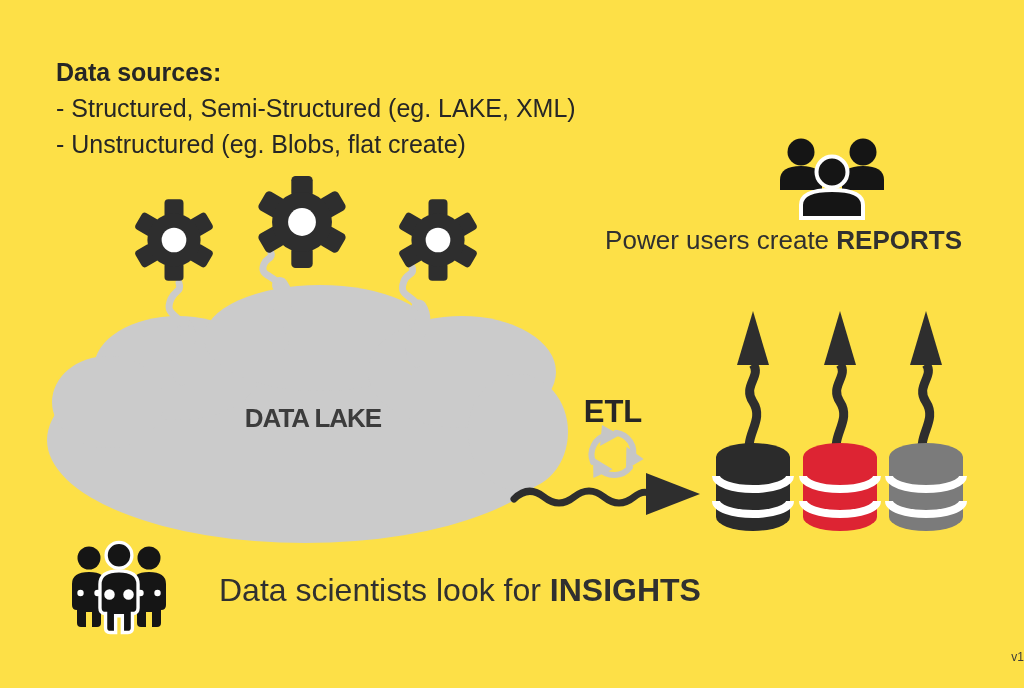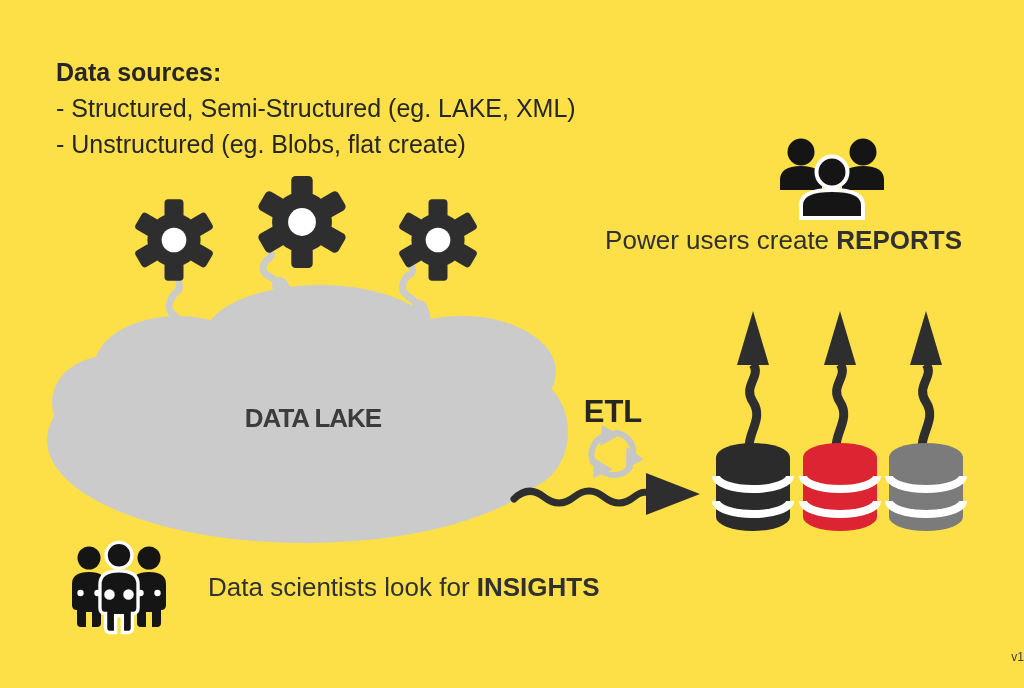--- a/index.html
+++ b/index.html
@@ -7,21 +7,21 @@
          font-family:"Liberation Sans",sans-serif;overflow:hidden;}
   .gfx{position:absolute;left:0;top:0;width:1024px;height:688px;}
   .txt{position:absolute;color:#2e2e2e;white-space:nowrap;}
   .b{font-weight:bold;}
   .ds{left:56px;top:54px;font-size:25px;line-height:36px;color:#262626;}
   .pu{right:62px;top:223px;font-size:26px;line-height:35px;text-align:right;color:#303030;}
   .lake-label{left:163px;top:403px;width:300px;text-align:center;
               font-size:26px;font-weight:bold;letter-spacing:-1px;color:#3c3c3c;}
   .etl-label{left:563px;top:381px;width:100px;text-align:center;
              font-size:31px;font-weight:bold;color:#262626;margin-top:13px;}
-  .sci{left:208px;top:572px;font-size:26px;color:#303030;}
+  .sci{left:219px;top:572px;font-size:32px;color:#303030;}
   .ver{right:0;top:650px;font-size:12px;color:#3c3c3c;}
 </style>
 </head>
 <body>
 
 <div class="stage">
 
   <svg class="gfx" viewBox="0 0 1024 688" xmlns="http://www.w3.org/2000/svg">
     <defs>
       <g id="gear">

